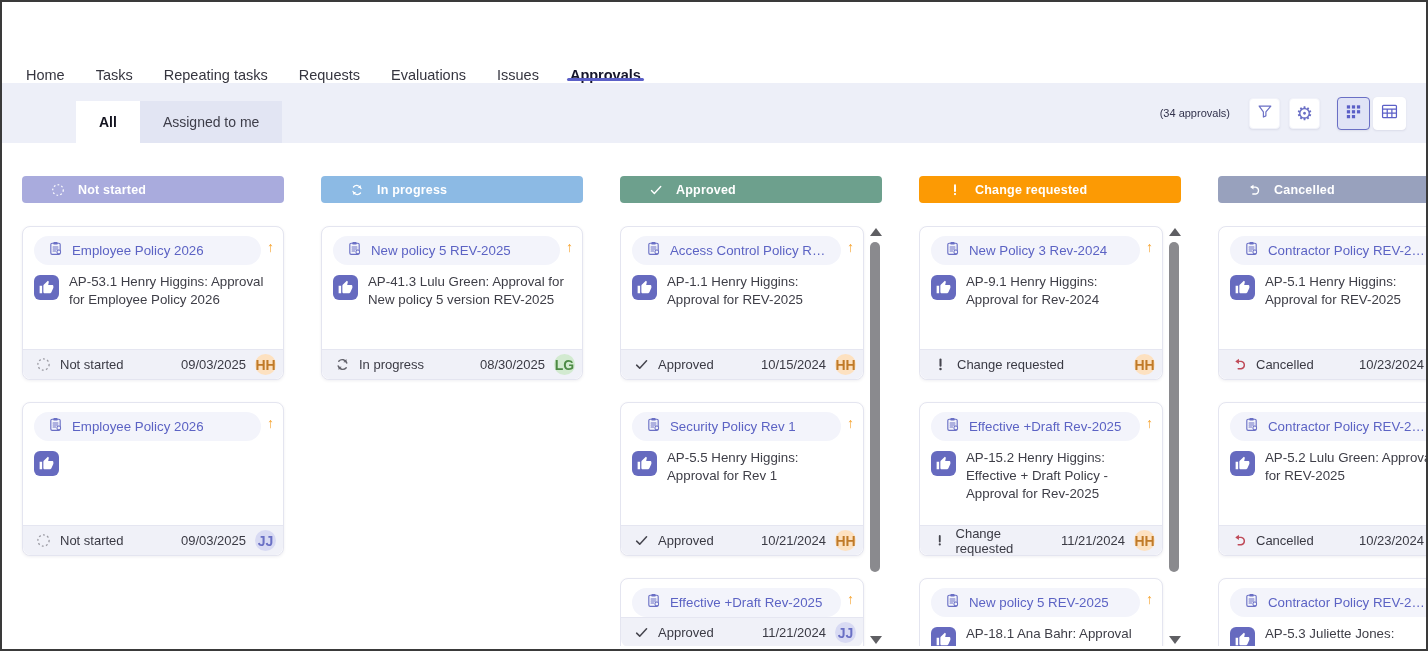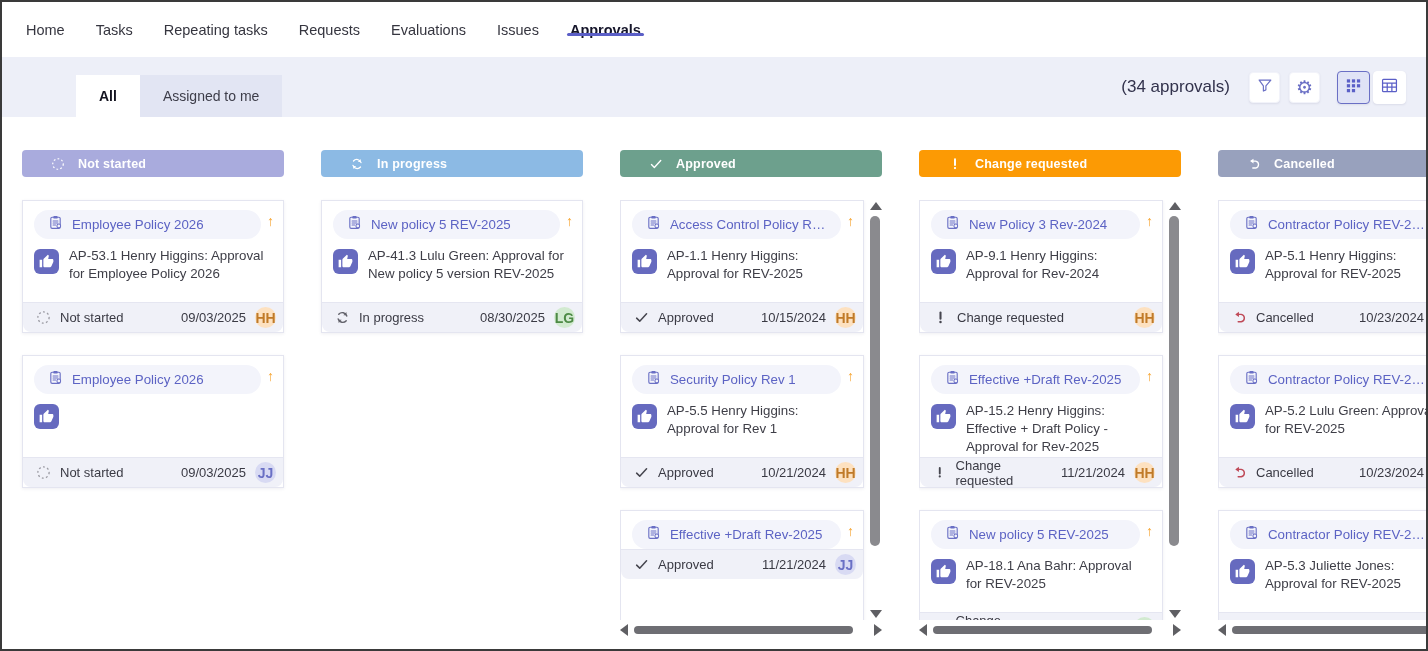--- a/index.html
+++ b/index.html
@@ -7,22 +7,23 @@
   body {
     font-family:"Liberation Sans", sans-serif;
     background:#ffffff;
     border:2px solid #3a3a3a;
     position:relative;
     overflow:hidden;
   }
   
   .topnav {
     height:55px; background:#fff;
-    display:flex; align-items:center; gap:31px;
+    display:flex; align-items:flex-end; gap:31px;
     padding:0 24px;
+    margin-top:26px;
   }
   .nav-item {
     display:flex; align-items:center;
     font-size:14.5px; color:#35353f; cursor:pointer;
     position:relative; white-space:nowrap;
   }
   .nav-item.active { font-weight:700; color:#15152a; }
   .nav-item.active::after {
     content:""; position:absolute; left:-3px; right:-3px; bottom:2px;
     height:3px; border-radius:2px; background:#5b5fc7;
@@ -36,21 +37,21 @@
   .tabs { display:flex; }
   .tab {
     height:42px; padding:0 23px; display:flex; align-items:center;
     font-size:14px; color:#3d3d49; background:#e2e5f3; cursor:pointer;
   }
   .tab.active { background:#ffffff; font-weight:700; color:#141420; }
   .toolbar-right {
     position:absolute; right:20px; top:0; height:60px;
     display:flex; align-items:center; gap:9px;
   }
-  .count-label { font-size:17px; color:#32324c; margin-right:10px; }
+  .count-label { font-size:11px; color:#32324c; margin-right:10px; }
   .icon-btn {
     width:31px; height:31px; background:#fff; border-radius:4px;
     display:flex; align-items:center; justify-content:center;
     color:#6a6fc5; cursor:pointer; border:1px solid #f2f3fa;
     box-shadow:0 1px 2px rgba(60,60,110,.10);
   }
   .gear-glyph { font-size:19px; line-height:1; }
   .view-group { display:flex; gap:3px; margin-left:8px; }
   .view-btn {
     width:33px; height:33px; background:#fff; border-radius:4px;
@@ -68,23 +69,23 @@
     height:27px; border-radius:4px; color:#fff;
     display:flex; align-items:center; gap:13px; padding-left:29px;
     font-size:12.5px; font-weight:700; letter-spacing:.2px; cursor:pointer;
   }
   .col-header .sicon { width:14px; height:14px; display:flex; }
   .cards-viewport { margin-top:23px; position:relative; }
   .column.scrollable .cards-viewport { height:420px; overflow:hidden; }
   .column.scrollable .card { width:244px; }
   
   .card {
-    background:#fff; border:1px solid #e4e5f0; border-radius:0;
+    background:#fff; border:1px solid #e4e5f0; border-radius:8px;
     box-shadow:0 1px 3px rgba(45,45,90,.08);
-    height:133px; margin-bottom:22px;
+    height:154px; margin-bottom:22px;
     display:flex; flex-direction:column; cursor:pointer;
   }
   .card-top { display:flex; align-items:flex-start; gap:6px; padding:9px 9px 0 11px; }
   .policy-pill {
     flex:1; min-width:0; height:29px; background:#f3f4fb; border-radius:15px;
     display:flex; align-items:center; gap:9px; padding:0 12px 0 14px;
     color:#6a6fc5; cursor:pointer;
   }
   .policy-pill svg { flex:none; }
   .policy-name {

